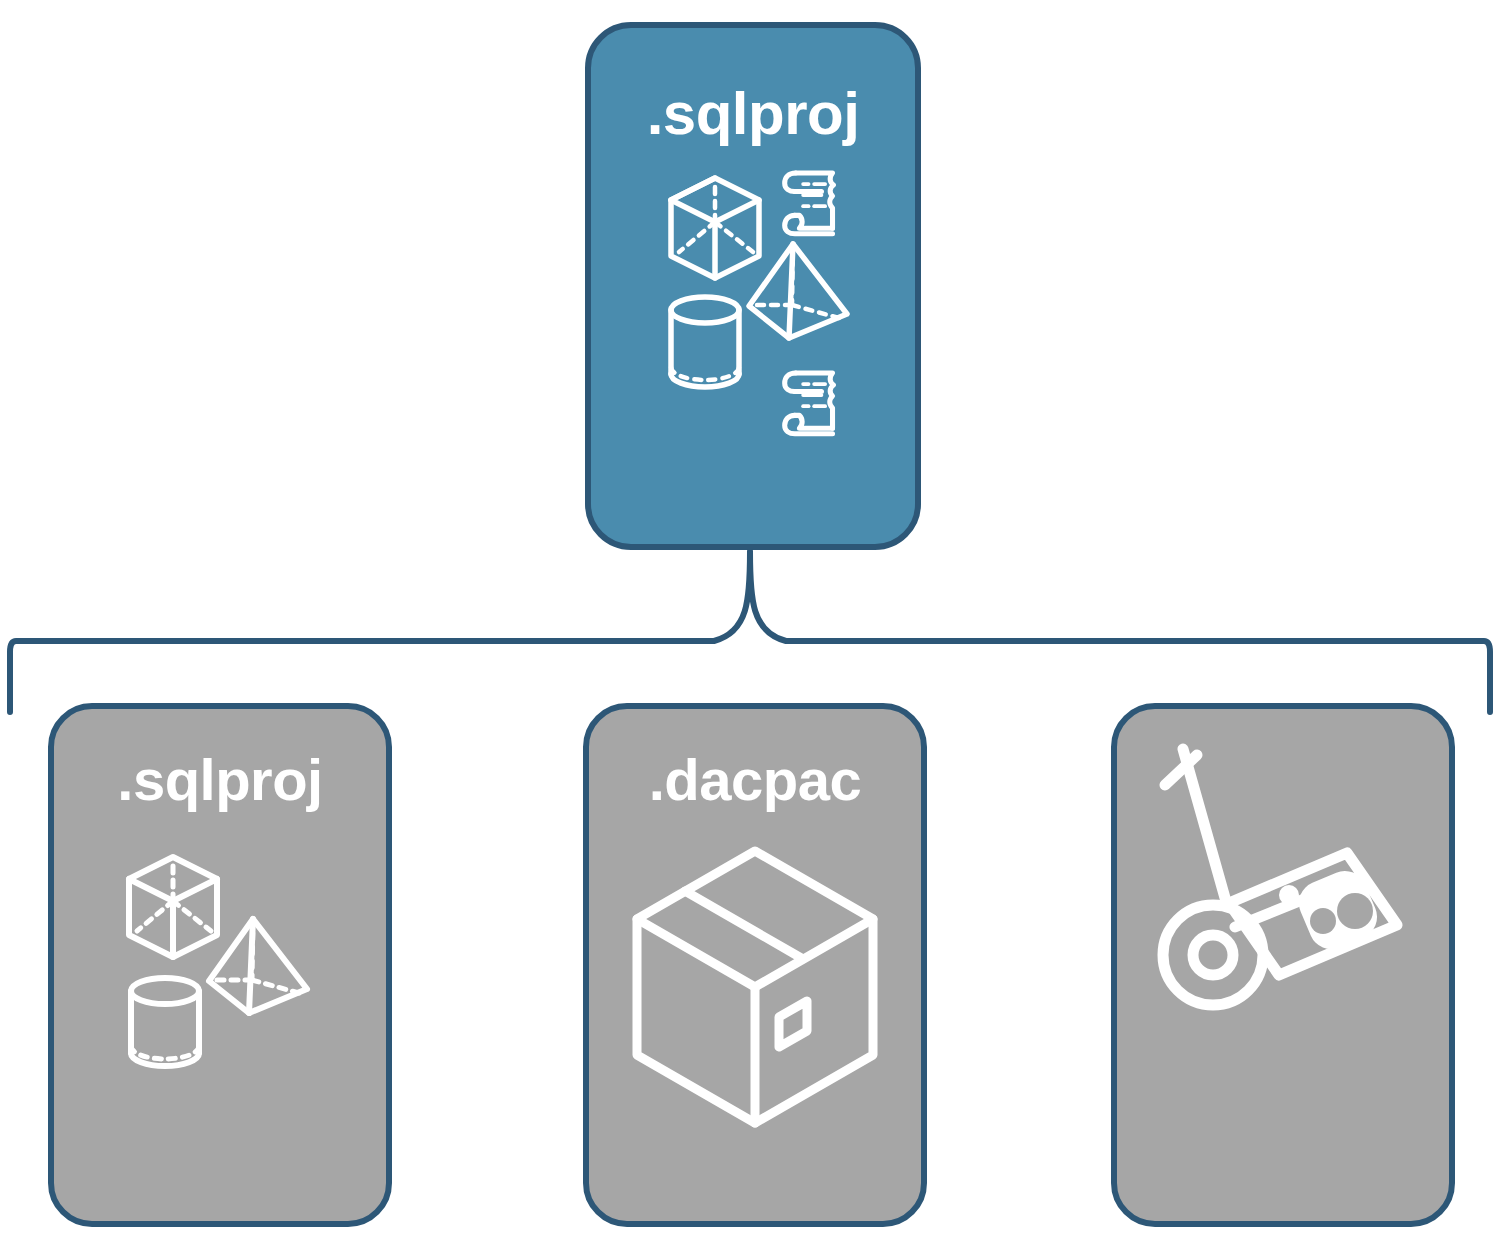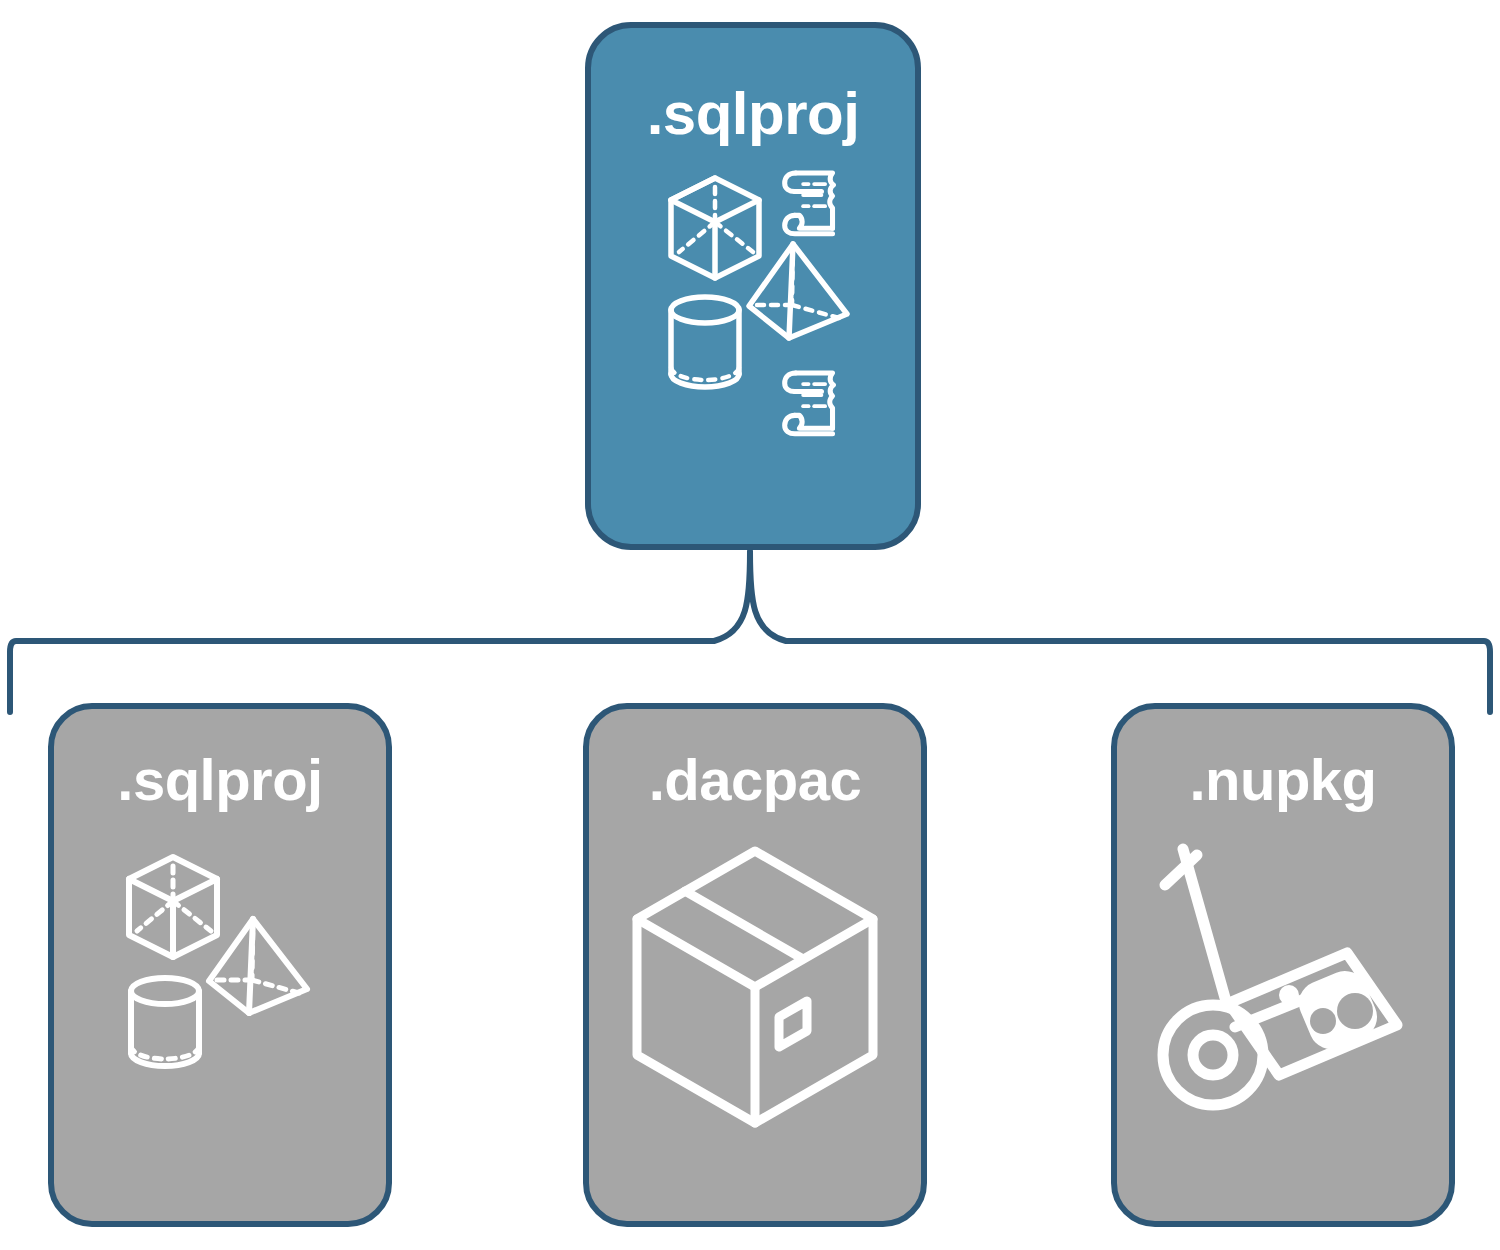--- a/index.html
+++ b/index.html
@@ -227,21 +227,20 @@
           <path d="M126 144 L126 280"></path>
           <path d="M56 48 L174 116"></path>
 
           <path d="M150 174 L178 158 L178 188 L150 204 Z"></path>
         </g>
       </svg>
     </div>
   </div>
 
   <div class="node child c2">
-    <div class="node-title">.nupkg</div>
     <div class="node-art">
       <svg width="260" height="280" viewBox="0 0 260 280" fill="none">
         <g>
           <g stroke="#FFFFFF" stroke-width="11" stroke-linecap="round" stroke-linejoin="round" fill="none">
 
             <path d="M12 42 L44 12"></path>
 
             <path d="M30 6 L74 162"></path>
 
             <path d="M82 184 L206 134"></path>

